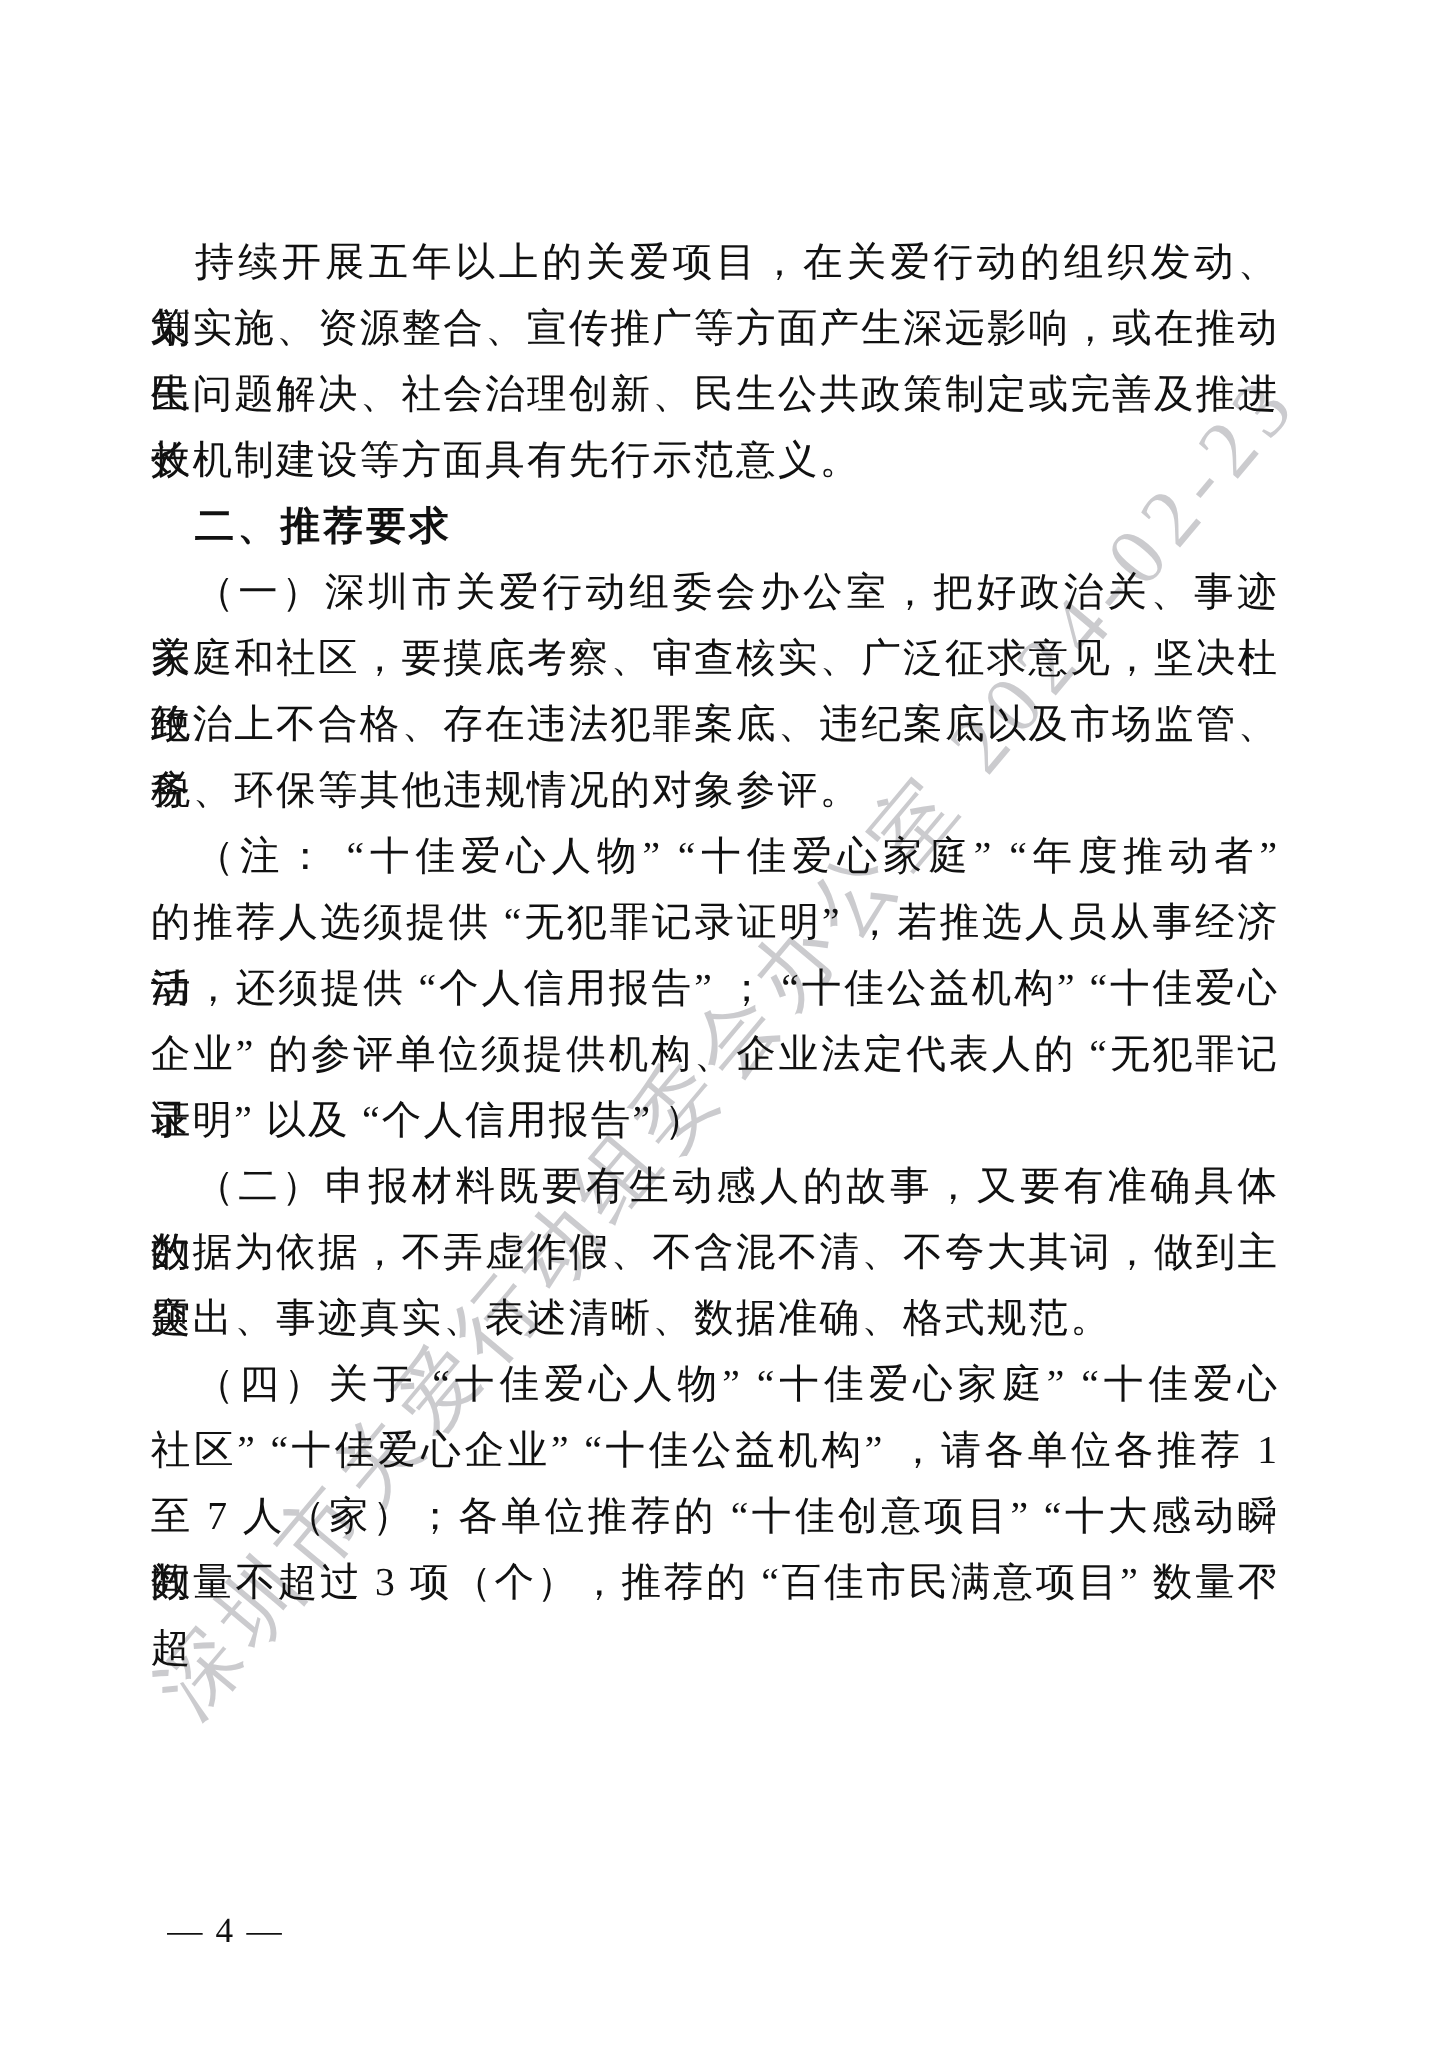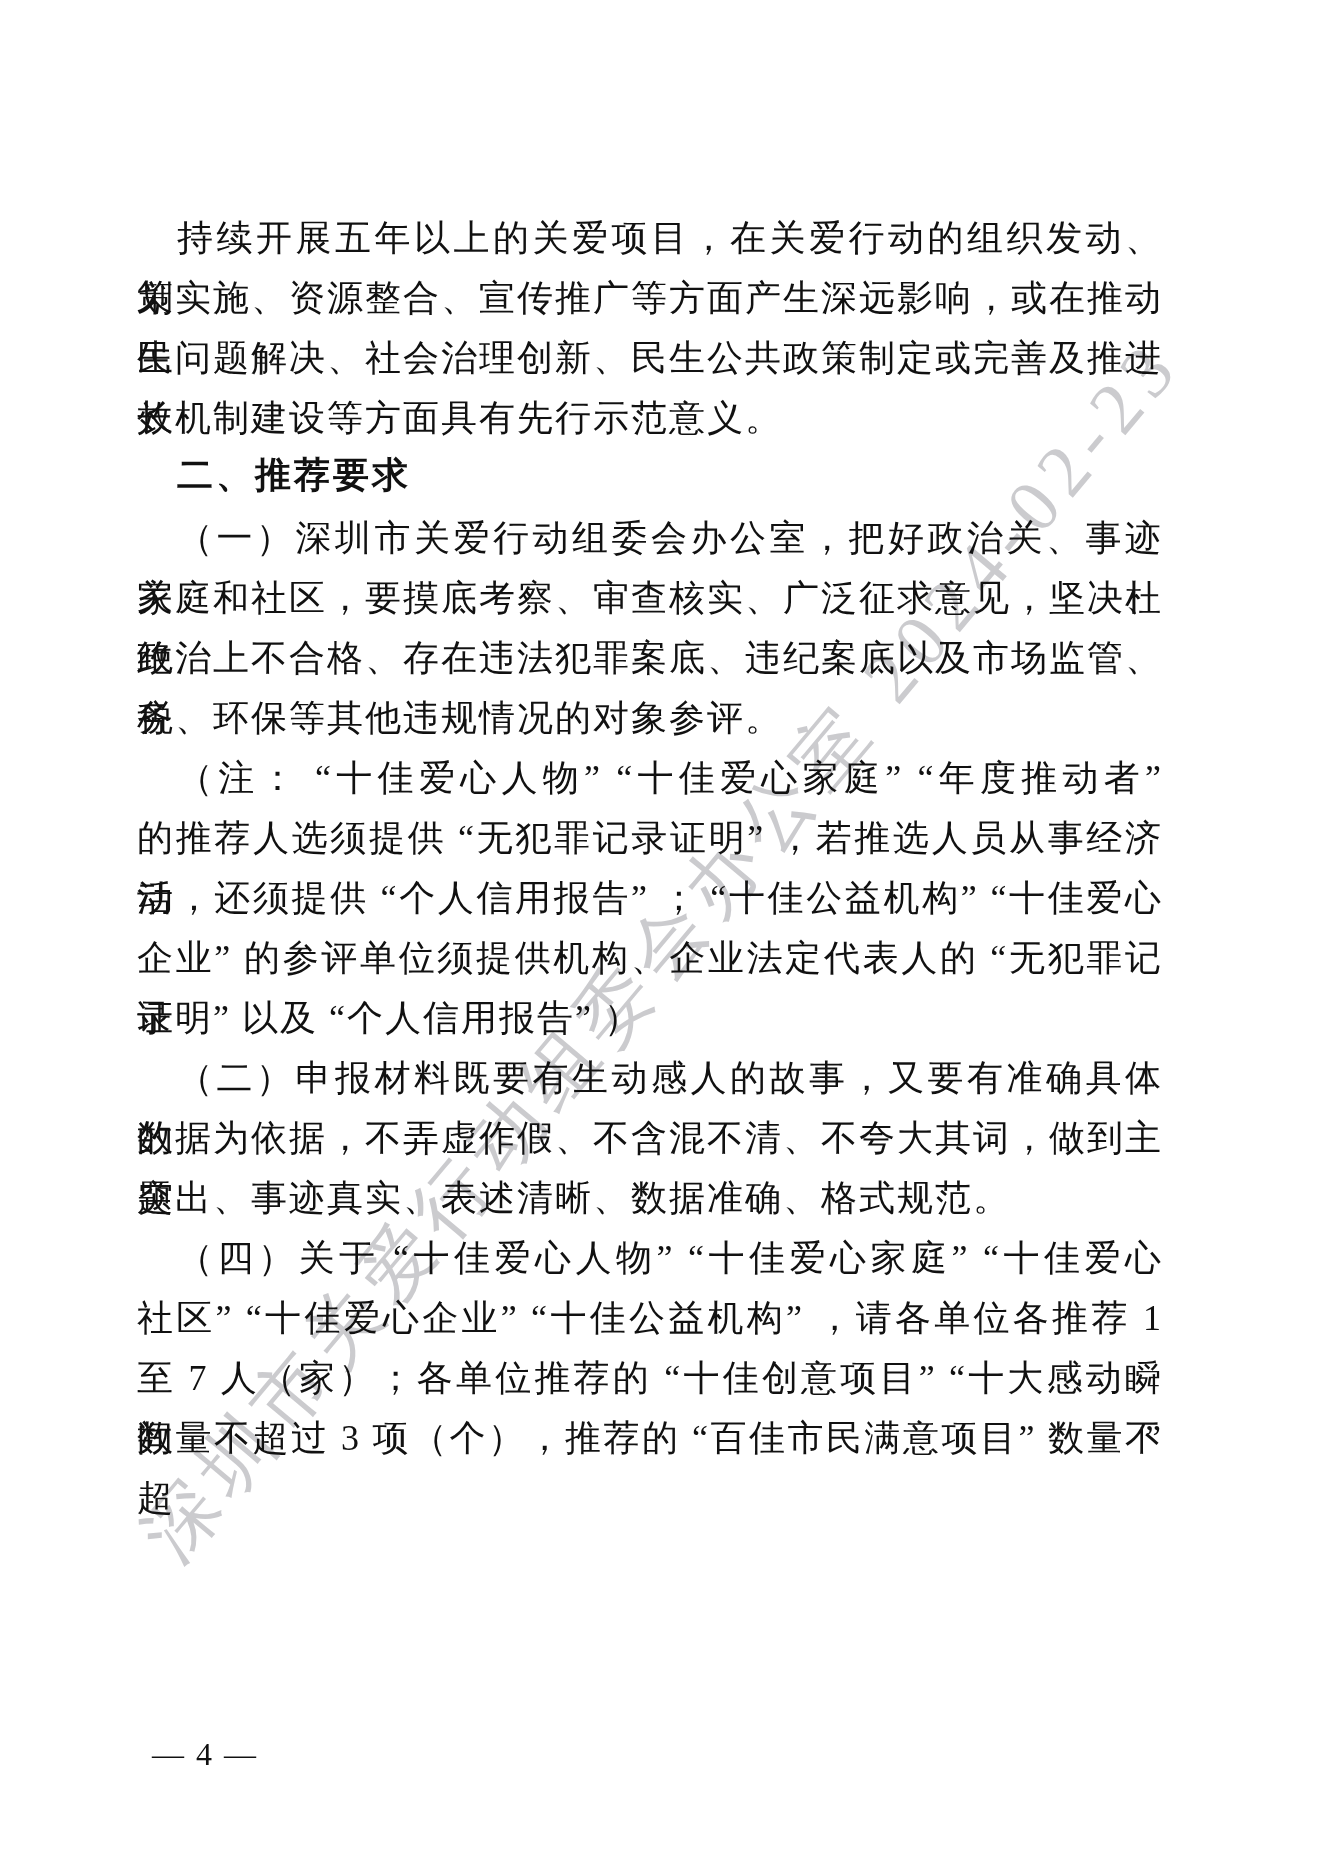--- a/index.html
+++ b/index.html
@@ -46,21 +46,21 @@
     white-space: nowrap;
   }
   .line.full {
     white-space: normal;
     text-align: justify;
     text-align-last: justify;
   }
   .line.indent { text-indent: 40px; }
   .para.heading .line {
     font-weight: 700;
-    font-family: Liberation Mono, monospace;
+    font-family: Liberation Sans, sans-serif;
     letter-spacing: 3px;
   }
   .bold { font-weight: 700; }
   .page-number {
     position: absolute;
     left: 152px;
     top: 1736px;
     font-size: 32px;
     letter-spacing: 2px;
     z-index: 1;

